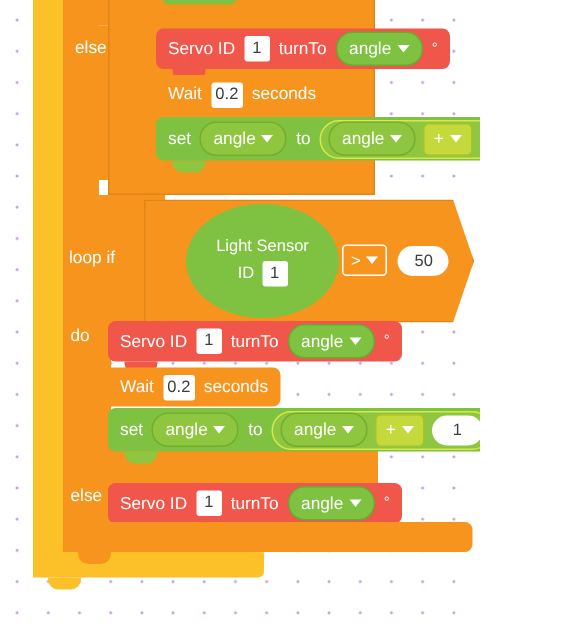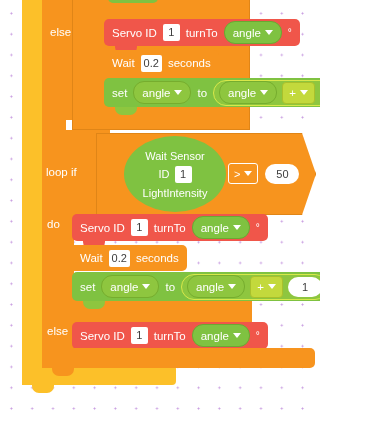--- a/index.html
+++ b/index.html
@@ -276,26 +276,25 @@
       <span>in loop</span>
     </div>
   </div>
   <div class="notch lgreen" style="left:115px; top:107px;"></div>
 
   <div class="blk orange-body" style="left:42px; top:130px; width:68px; height:85px;"></div>
   <div class="clause-label" style="left:46px; top:166px;">loop if</div>
 
   <div class="hex-right-point" style="left:96px; top:133px; width:220px; height:82px;"></div>
   <div class="sensor-oval" style="left:124px; top:136px; width:102px; height:76px;">
-    <span>Wait Sensor</span>
+    <span>Light Sensor</span>
     <span class="sensor-row">
       <span>ID</span>
       <span class="field-text">1</span>
     </span>
-    <span>LightIntensity</span>
   </div>
   <div class="blk" style="left:228px; top:163px; display:flex; align-items:center; gap:7px;">
     <span class="dd-orange">
       <span>&gt;</span>
       <span class="caret"></span>
     </span>
     <span class="num-oval">50</span>
   </div>
 
   <div class="blk orange-body" style="left:42px; top:213px; width:32px; height:110px;"></div>

